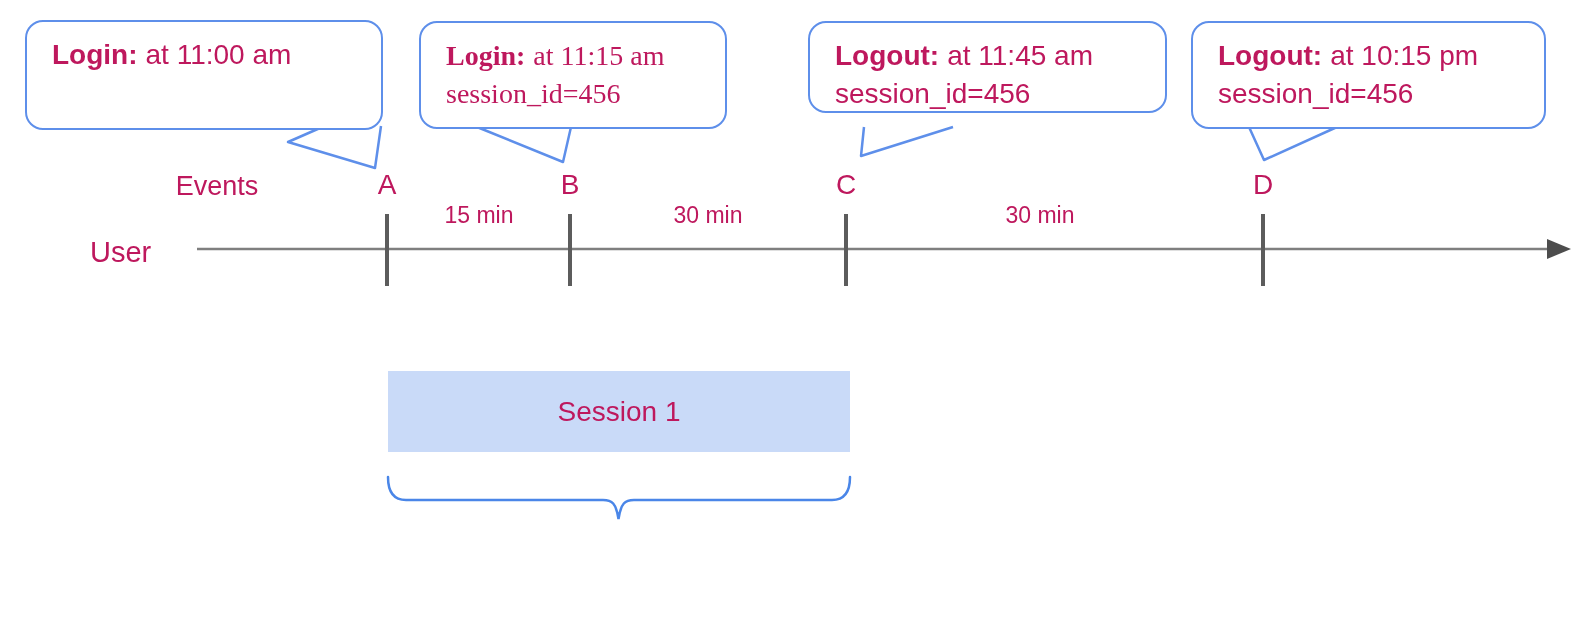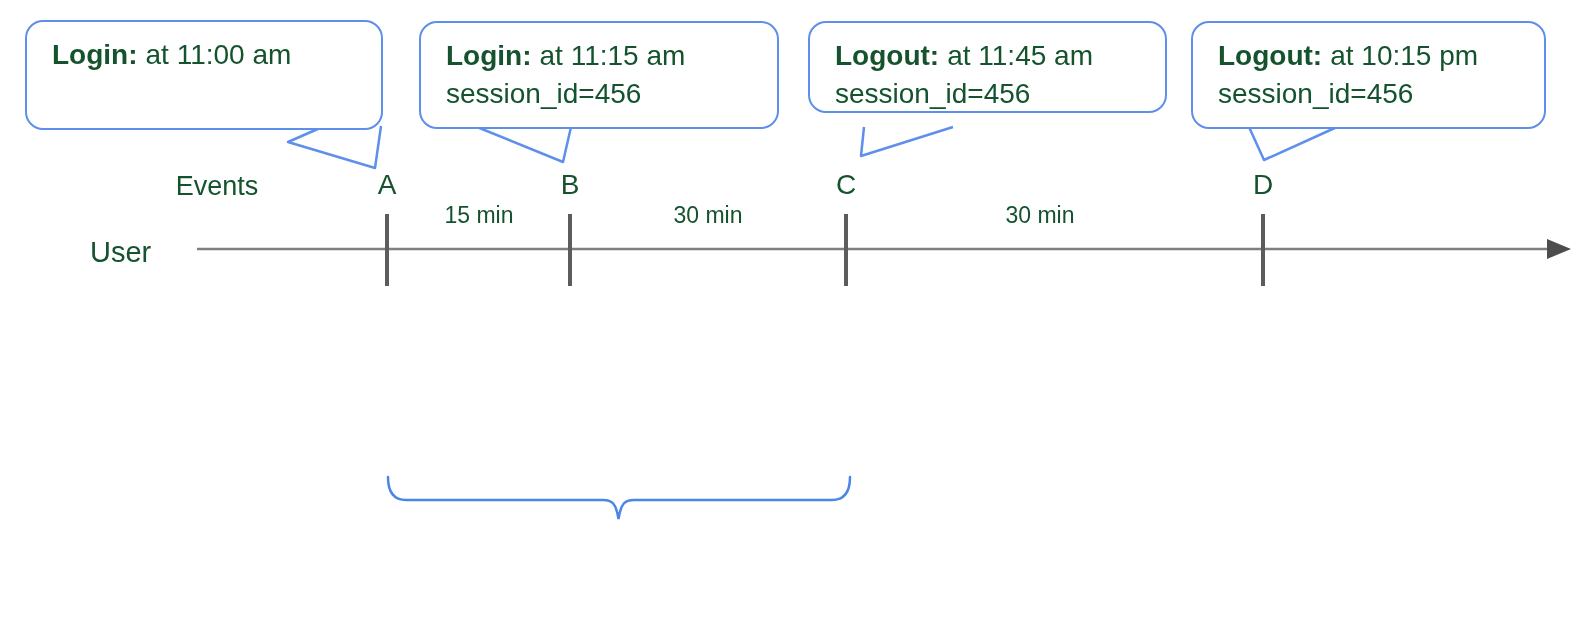--- a/index.html
+++ b/index.html
@@ -1,42 +1,42 @@
 <!DOCTYPE html>
 <html><head>
 <meta charset="utf-8">
 <style>
   html,body{margin:0;padding:0;background:#ffffff;}
   .stage{
     position:relative;
     width:1574px;height:630px;
     background:#ffffff;
     font-family:"Liberation Sans", sans-serif;
-    color:#14532d;
+    color:#be185d;
     overflow:hidden;
   }
   .layer{position:absolute;left:0;top:0;}
   
   .bubble{
     position:absolute;
     box-sizing:border-box;
     background:#ffffff;
     border:2.5px solid #5e8fea;
     border-radius:18px;
     font-size:28px;
     line-height:38px;
     padding:14px 8px 0 25px;
     white-space:nowrap;
     z-index:2;
   }
   .bubble .ev{font-weight:bold;}
   .bubble .tm{margin-left:8px;}
   .bubble .sid{display:block;}
   .b1{left:25px;top:20px;width:358px;height:110px;}
-  .b2{left:419px;top:21px;width:360px;height:108px;}
+  .b2{left:419px;top:21px;width:308px;height:108px;font-family:Liberation Serif, serif;}
   .b3{left:808px;top:21px;width:359px;height:92px;}
   .b4{left:1191px;top:21px;width:355px;height:108px;}
   
   .lbl{position:absolute;white-space:nowrap;z-index:3;}
   .centered{transform:translateX(-50%);}
   .events-lbl{left:217px;top:171px;font-size:27px;}
   .user-lbl{left:90px;top:236px;font-size:29px;}
   .marker{font-size:28px;top:169px;}
   .m-a{left:387px;} .m-b{left:570px;} .m-c{left:846px;} .m-d{left:1263px;}
   .interval{font-size:23px;top:202px;}
@@ -97,14 +97,17 @@
 
   <div class="lbl marker m-a centered">A</div>
   <div class="lbl marker m-b centered">B</div>
   <div class="lbl marker m-c centered">C</div>
   <div class="lbl marker m-d centered">D</div>
 
   <div class="lbl interval i-0 centered">15 min</div>
   <div class="lbl interval i-1 centered">30 min</div>
   <div class="lbl interval i-2 centered">30 min</div>
 
+  <div class="session-box">
+    <span>Session 1</span>
+  </div>
 
 </div>
 
 </body></html>

